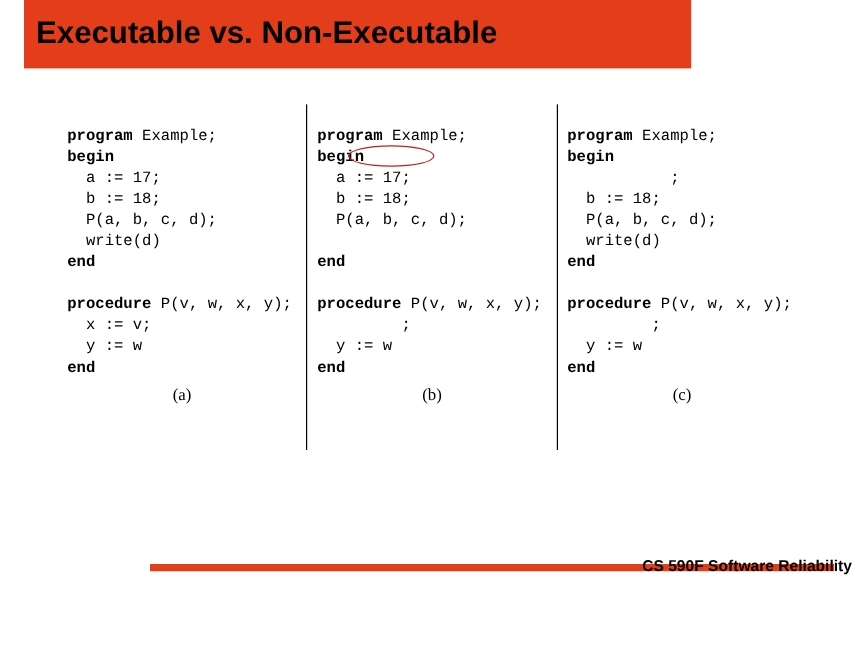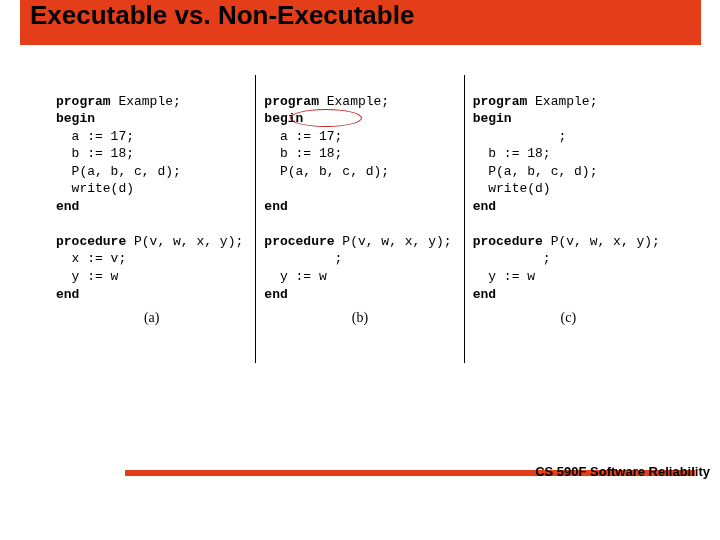--- a/index.html
+++ b/index.html
@@ -6,23 +6,23 @@
   body {
     width: 720px;
     height: 540px;
     background: #ffffff;
     font-family: Arial, Helvetica, sans-serif;
     position: relative;
     overflow: hidden;
   }
   .title-bar {
     background: #e43d1a;
-    width: 681px;
+    width: 556px;
     margin-left: 20px;
-    padding: 0 10px 14px 10px;
+    padding: 12px 10px 14px 10px;
   }
   .title-text {
     color: #000000;
     font-size: 26px;
     font-weight: bold;
   }
   .content {
     display: flex;
     margin-top: 30px;
     margin-left: 50px;

